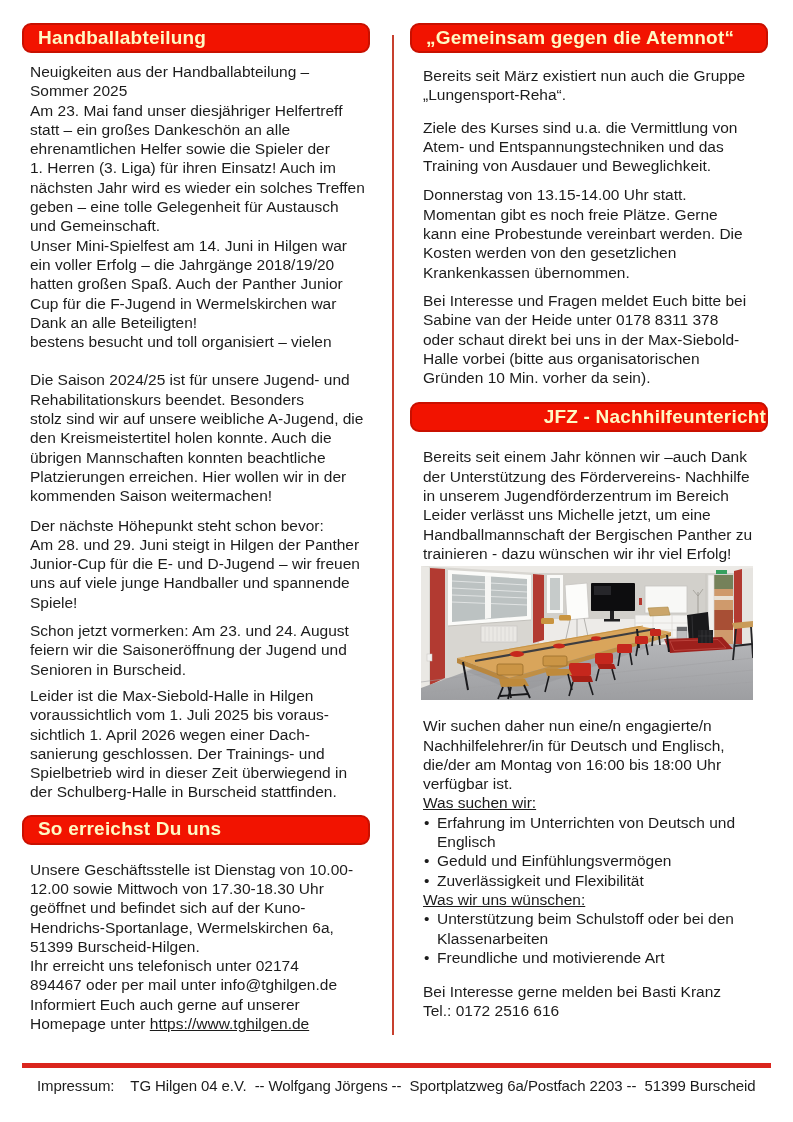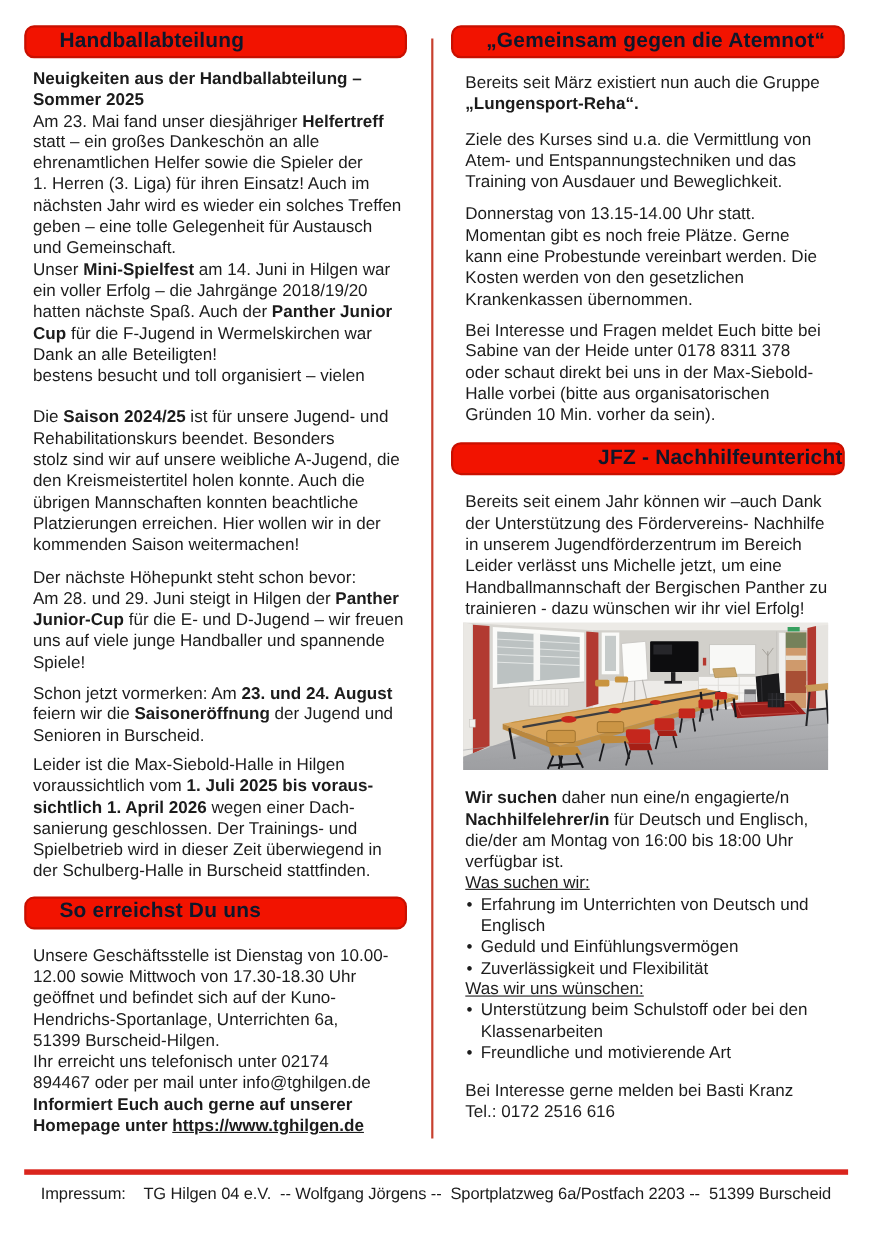--- a/index.html
+++ b/index.html
@@ -8,27 +8,27 @@
     background:#ffffff;color:#1c1c1c;
     font-family:"Liberation Sans","DejaVu Sans",sans-serif;
   }
   .column{position:absolute;top:23px}
   #left-col{left:22px;width:348px}
   #right-col{left:410px;width:358px}
 
   .banner{
     box-sizing:border-box;height:30px;width:100%;
     background:#f21300;border:2px solid #c91000;border-radius:9px;
-    color:#0f172a;font-weight:bold;font-size:19px;letter-spacing:.2px;
-    display:flex;align-items:center;padding:0 0 1px 30px;
+    color:#fef9c3;font-weight:bold;font-size:19px;letter-spacing:.2px;
+    display:flex;align-items:center;padding:0 0 1px 14px;
   }
   #left-col .para{margin-left:8px}
   #right-col .para{margin-left:13px}
   .line{white-space:pre;height:19.3px;line-height:19.3px;font-size:15.5px}
-  .b{font-weight:bold}
+  .b{font-weight:normal}
   .u{text-decoration:underline}
   .link{text-decoration:underline;color:inherit;cursor:pointer}
   .bullet-item{margin-left:13px;padding-left:14px;position:relative}
   .bullet-glyph{position:absolute;left:1px;top:0;height:19.3px;line-height:19.3px;font-size:15.5px}
   .photo{display:block;margin-left:11px;width:332px;height:134px}
 
   #divider{position:absolute;left:392px;top:35px;width:1.5px;height:1000px;background:#c7402e}
   #footer-rule{position:absolute;left:22px;top:1063px;width:749px;height:4.5px;background:#da251d}
   #footer{position:absolute;left:37px;top:1077px;font-size:15px;letter-spacing:-.1px;white-space:pre}
   #footer .label{margin-right:16px}
@@ -45,21 +45,21 @@
       <div class="line"><span class="run b">Sommer 2025</span></div>
       <div class="line"><span class="run">Am 23. Mai fand unser diesjähriger </span><span class="run b">Helfertreff</span></div>
       <div class="line"><span class="run">statt – ein großes Dankeschön an alle</span></div>
       <div class="line"><span class="run">ehrenamtlichen Helfer sowie die Spieler der</span></div>
       <div class="line"><span class="run">1. Herren (3. Liga) für ihren Einsatz! Auch im</span></div>
       <div class="line"><span class="run">nächsten Jahr wird es wieder ein solches Treffen</span></div>
       <div class="line"><span class="run">geben – eine tolle Gelegenheit für Austausch</span></div>
       <div class="line"><span class="run">und Gemeinschaft.</span></div>
       <div class="line"><span class="run">Unser </span><span class="run b">Mini-Spielfest</span><span class="run"> am 14. Juni in Hilgen war</span></div>
       <div class="line"><span class="run">ein voller Erfolg – die Jahrgänge 2018/19/20</span></div>
-      <div class="line"><span class="run">hatten nächste Spaß. Auch der </span><span class="run b">Panther Junior</span></div>
+      <div class="line"><span class="run">hatten großen Spaß. Auch der </span><span class="run b">Panther Junior</span></div>
       <div class="line"><span class="run b">Cup</span><span class="run"> für die F-Jugend in Wermelskirchen war</span></div>
       <div class="line"><span class="run">Dank an alle Beteiligten!</span></div>
       <div class="line"><span class="run">bestens besucht und toll organisiert – vielen</span></div>
     </div>
     <div class="para" style="margin-top: 19px;">
       <div class="line"><span class="run">Die </span><span class="run b">Saison 2024/25</span><span class="run"> ist für unsere Jugend- und</span></div>
       <div class="line"><span class="run">Rehabilitationskurs beendet. Besonders</span></div>
       <div class="line"><span class="run">stolz sind wir auf unsere weibliche A-Jugend, die</span></div>
       <div class="line"><span class="run">den Kreismeistertitel holen konnte. Auch die</span></div>
       <div class="line"><span class="run">übrigen Mannschaften konnten beachtliche</span></div>
@@ -86,21 +86,21 @@
       <div class="line"><span class="run">Spielbetrieb wird in dieser Zeit überwiegend in</span></div>
       <div class="line"><span class="run">der Schulberg-Halle in Burscheid stattfinden.</span></div>
     </div>
     <div class="banner" style="margin-top: 13px;">
       <span>So erreichst Du uns</span>
     </div>
     <div class="para" style="margin-top: 15px;">
       <div class="line"><span class="run">Unsere Geschäftsstelle ist Dienstag von 10.00-</span></div>
       <div class="line"><span class="run">12.00 sowie Mittwoch von 17.30-18.30 Uhr</span></div>
       <div class="line"><span class="run">geöffnet und befindet sich auf der Kuno-</span></div>
-      <div class="line"><span class="run">Hendrichs-Sportanlage, Unterrichten 6a,</span></div>
+      <div class="line"><span class="run">Hendrichs-Sportanlage, Wermelskirchen 6a,</span></div>
       <div class="line"><span class="run">51399 Burscheid-Hilgen.</span></div>
     </div>
     <div class="para" style="">
       <div class="line"><span class="run">Ihr erreicht uns telefonisch unter 02174</span></div>
       <div class="line"><span class="run">894467 oder per mail unter info@tghilgen.de</span></div>
       <div class="line"><span class="run b">Informiert Euch auch gerne auf unserer</span></div>
       <div class="line"><span class="run b">Homepage unter </span><span class="run b u link">https://www.tghilgen.de</span></div>
     </div>
   </div>
 <div id="right-col" class="column">

